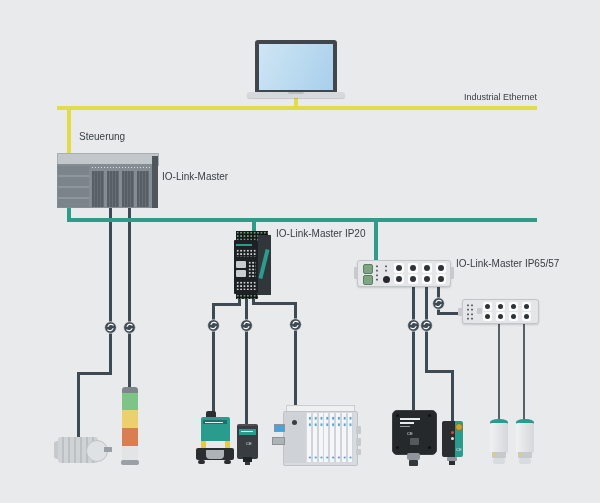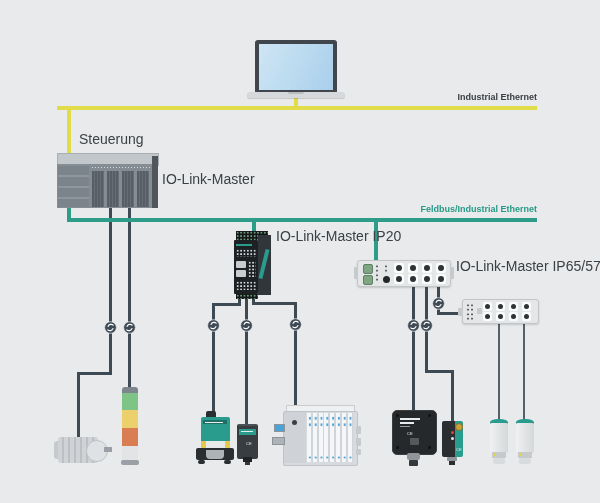--- a/index.html
+++ b/index.html
@@ -2,22 +2,22 @@
 <html><head>
 <meta charset="utf-8">
 <style>
   html,body{margin:0;padding:0}
   body{font-family:"Liberation Sans",sans-serif}
   #stage{position:relative;width:600px;height:503px;background:#e8eaec;overflow:hidden}
   .abs{position:absolute}
   .line{position:absolute;background:#3d4a54;z-index:1}
   .thin{background:#566069}
   .bus{position:absolute;z-index:2}
-  .lbl{position:absolute;z-index:6;color:#3b4045;font-size:14px;white-space:nowrap}
-  .buslbl{font-weight:bold;font-size:9px;text-align:right}
+  .lbl{position:absolute;z-index:6;color:#3b4045;font-size:10px;white-space:nowrap}
+  .buslbl{font-weight:normal;font-size:9px;text-align:right}
   .cc{position:absolute;width:13px;height:13px;z-index:3}
   .dev{position:absolute;z-index:4}
   
   .lap-screen{background:#41464c;border-radius:3px}
   .lap-glass{background:linear-gradient(115deg,#cfe5f4 0%,#bddcf0 45%,#a9cfeb 100%)}
   .lap-base{background:#d6d9db;border-radius:3px;box-shadow:0 1px 1px rgba(0,0,0,.15)}
   
   .plc-top{background:#c2c7cc;border:1px solid #a9aeb3}
   .plc-side{background:#4f565c}
   .plc-body{background:#848c94}
@@ -291,19 +291,18 @@
   </div>
   <div class="dev" style="left:516px;top:419px;width:18px;height:45px">
     <div class="abs cyl-cap" style="left:0;top:0;width:18px;height:7px"></div>
     <div class="abs cyl-body" style="left:0;top:4px;width:18px;height:30px"></div>
     <div class="abs" style="left:2px;top:33px;width:14px;height:6px;background:#c6cacc"></div>
     <div class="abs" style="left:3px;top:34px;width:3px;height:3px;border-radius:50%;background:#e4d44a"></div>
     <div class="abs" style="left:3px;top:39px;width:12px;height:6px;background:#d9dcde;border-radius:2px"></div>
   </div>
 
   <div class="lbl buslbl" style="left:400px;top:92px;width:137px;color:#3b4045">Industrial Ethernet</div>
-  <div class="lbl buslbl" style="left:360px;top:204px;width:177px;color:#279a86">Feldbus/Industrial Ethernet</div>
   <div class="lbl" style="left:79px;top:131px">Steuerung</div>
   <div class="lbl" style="left:162px;top:171px">IO-Link-Master</div>
   <div class="lbl" style="left:276px;top:228px">IO-Link-Master IP20</div>
   <div class="lbl" style="left:456px;top:258px">IO-Link-Master IP65/57</div>
 
 </div>
 
 </body></html>

